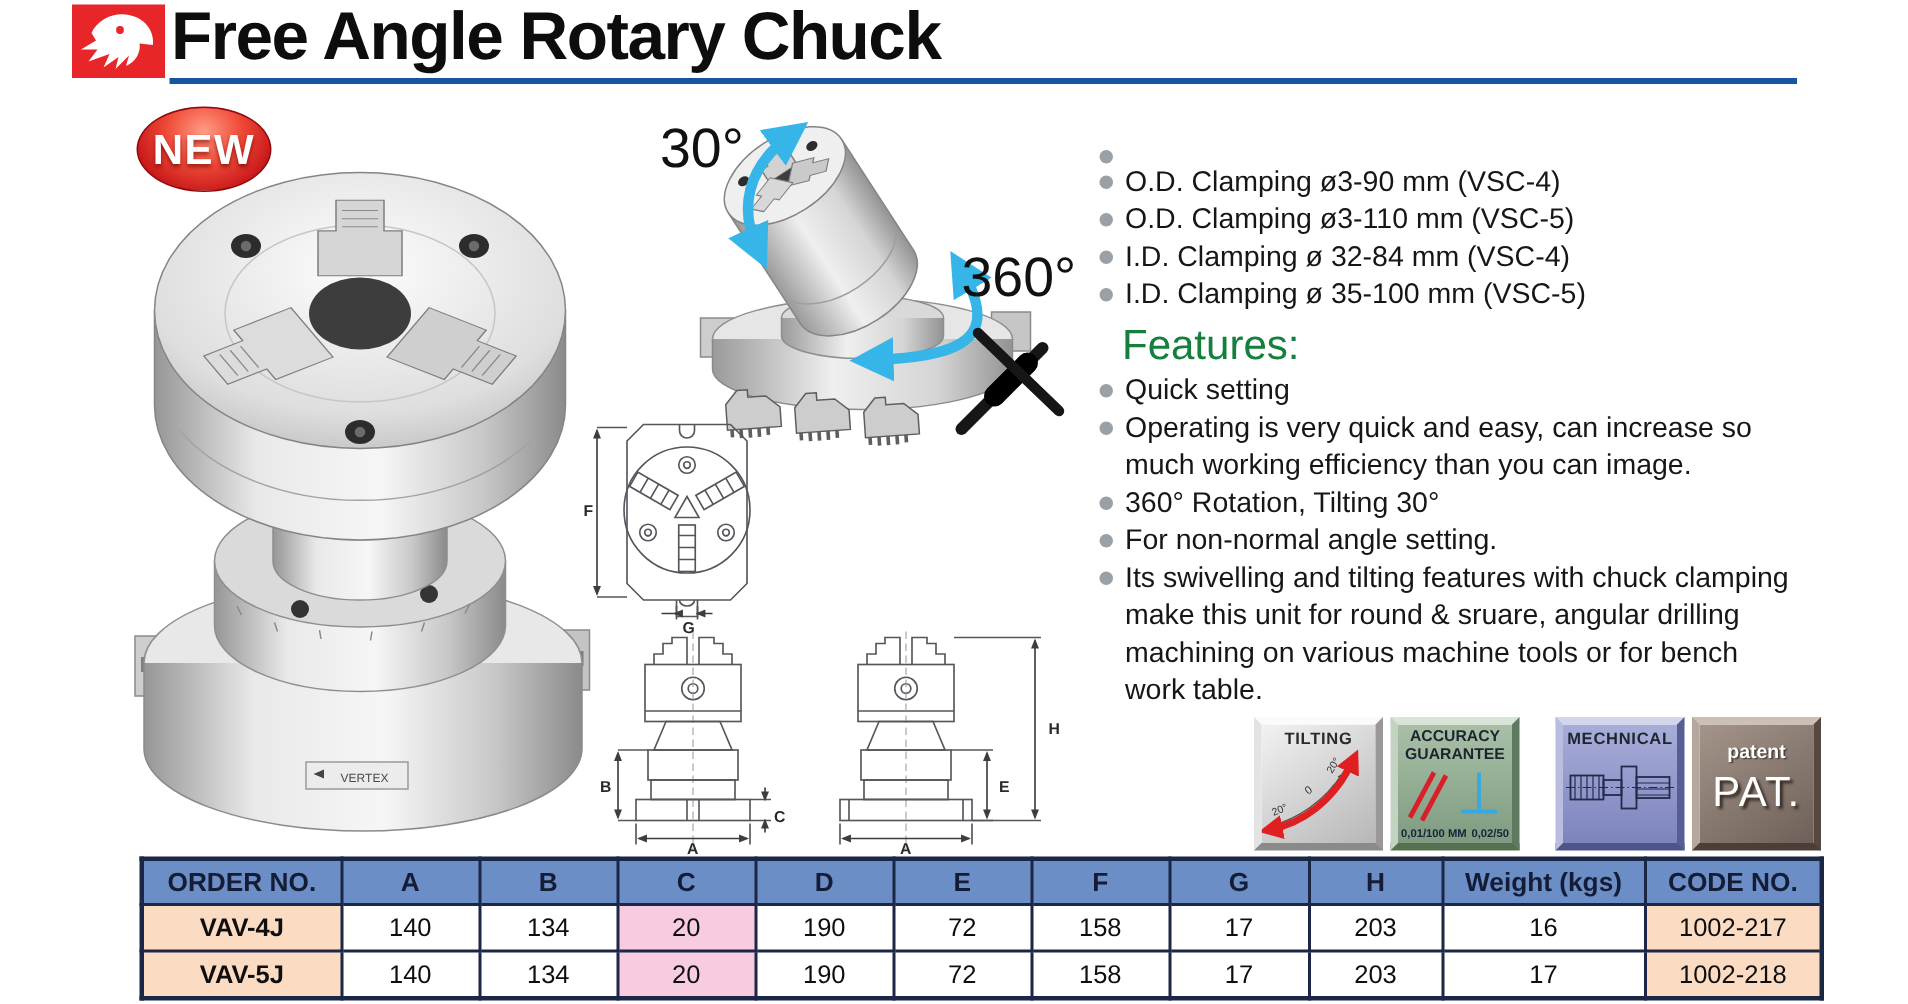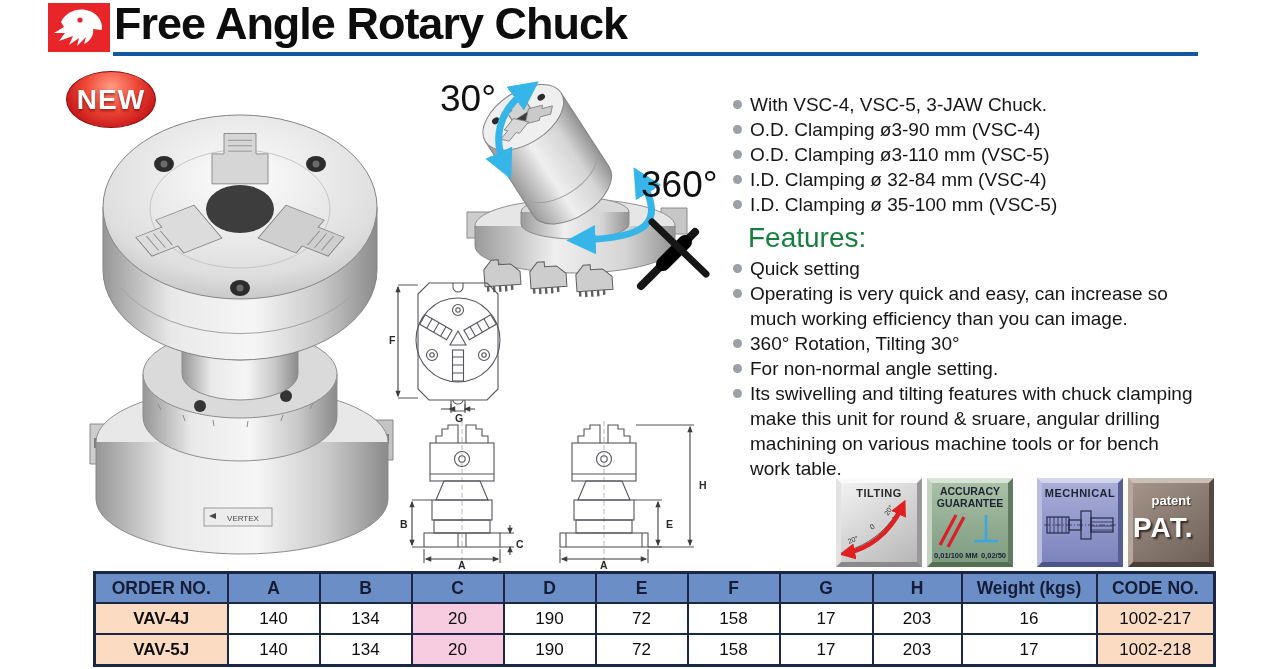--- a/index.html
+++ b/index.html
@@ -6,21 +6,21 @@
   .page{position:relative;width:1272px;height:669px;background:#fff;
         font-family:"Liberation Sans",sans-serif;overflow:hidden;}
 
   
   .logo{position:absolute;left:48px;top:3px;width:62px;height:49px;background:#e8262a;}
   .page-title{position:absolute;left:114px;top:-2px;font-size:45px;font-weight:bold;
               letter-spacing:-1px;color:#0d0d0d;white-space:nowrap;}
   .title-rule{position:absolute;left:113px;top:52px;width:1085px;height:4px;background:#1656a0;}
 
   
-  .new-badge{position:absolute;left:66px;top:71px;width:88px;height:55px;border-radius:50%;
+  .new-badge{position:absolute;left:91px;top:71px;width:88px;height:55px;border-radius:50%;
     background:radial-gradient(ellipse at 50% 28%,#ff9c85 0%,#f04a38 40%,#c11015 82%,#9c0a10 100%);
     border:1px solid #8f0a0e;display:flex;align-items:center;justify-content:center;
     color:#fff;font-weight:bold;font-size:28px;letter-spacing:1px;
     text-shadow:0 2px 3px rgba(110,0,0,.65);}
 
   
   .main-photo{position:absolute;left:88px;top:112px;width:307px;height:450px;}
   .tilt-photo{position:absolute;left:455px;top:62px;width:280px;height:240px;}
   .angle-label{position:absolute;font-size:37px;color:#111;white-space:nowrap;}
   .angle-30{left:440px;top:78px;}
@@ -45,21 +45,21 @@
   .badge-pat{background:linear-gradient(145deg,#a4948a,#6e6058);
     border:5px solid;border-color:#ccbfb5 #55483f #4a3e36 #b5a79c;}
   .badge-label{font-size:11px;font-weight:bold;color:#2a2a2a;text-align:center;margin-top:4px;
     letter-spacing:.5px;}
   .badge-label-acc{font-size:10.5px;line-height:11.5px;font-weight:bold;color:#1c2430;
     text-align:center;margin-top:3px;}
   .acc-specs{position:absolute;bottom:2px;left:0;right:0;display:flex;
     justify-content:space-between;padding:0 2px;font-size:7.5px;font-weight:bold;color:#15243a;}
   .pat-small{font-size:13px;font-weight:bold;color:#fff;text-align:center;margin-top:10px;
     text-shadow:1px 1px 1px #3a2f28;}
-  .pat-big{font-size:28px;font-weight:bold;color:#fff;margin-top:4px;
+  .pat-big{font-size:28px;font-weight:normal;color:#fff;text-align:center;margin-top:4px;
     letter-spacing:1px;text-shadow:2px 2px 2px #352a23;}
 
   
   .spec-table{position:absolute;left:93px;top:571px;border-collapse:collapse;
     table-layout:fixed;width:1120px;border:3px solid #1c2746;}
   .spec-table th,.spec-table td{border:2px solid #1c2746;text-align:center;padding:0;
     font-family:"Liberation Sans",sans-serif;}
   .spec-table th{background:#6b8ec6;color:#141c36;height:28px;font-size:17.5px;}
   .spec-table td{height:29px;font-size:17px;color:#0e0e0e;background:#fff;}
   td.order-cell{background:#fbdcc2;font-weight:bold;}
@@ -306,21 +306,20 @@
       <text x="73" y="291">A</text>
       <text x="281" y="250">E</text>
       <text x="314" y="211">H</text>
       <text x="215" y="291">A</text>
     </g>
   </svg>
 
   <div class="spec-col">
     <div class="spec-item">
         <span class="bullet"></span>
-        <span>With VSC-4, VSC-5, 3-JAW Chuck.</span>
       </div>
     <div class="spec-item">
         <span class="bullet"></span>
         <span>O.D. Clamping ø3-90 mm (VSC-4)</span>
       </div>
     <div class="spec-item">
         <span class="bullet"></span>
         <span>O.D. Clamping ø3-110 mm (VSC-5)</span>
       </div>
     <div class="spec-item">

